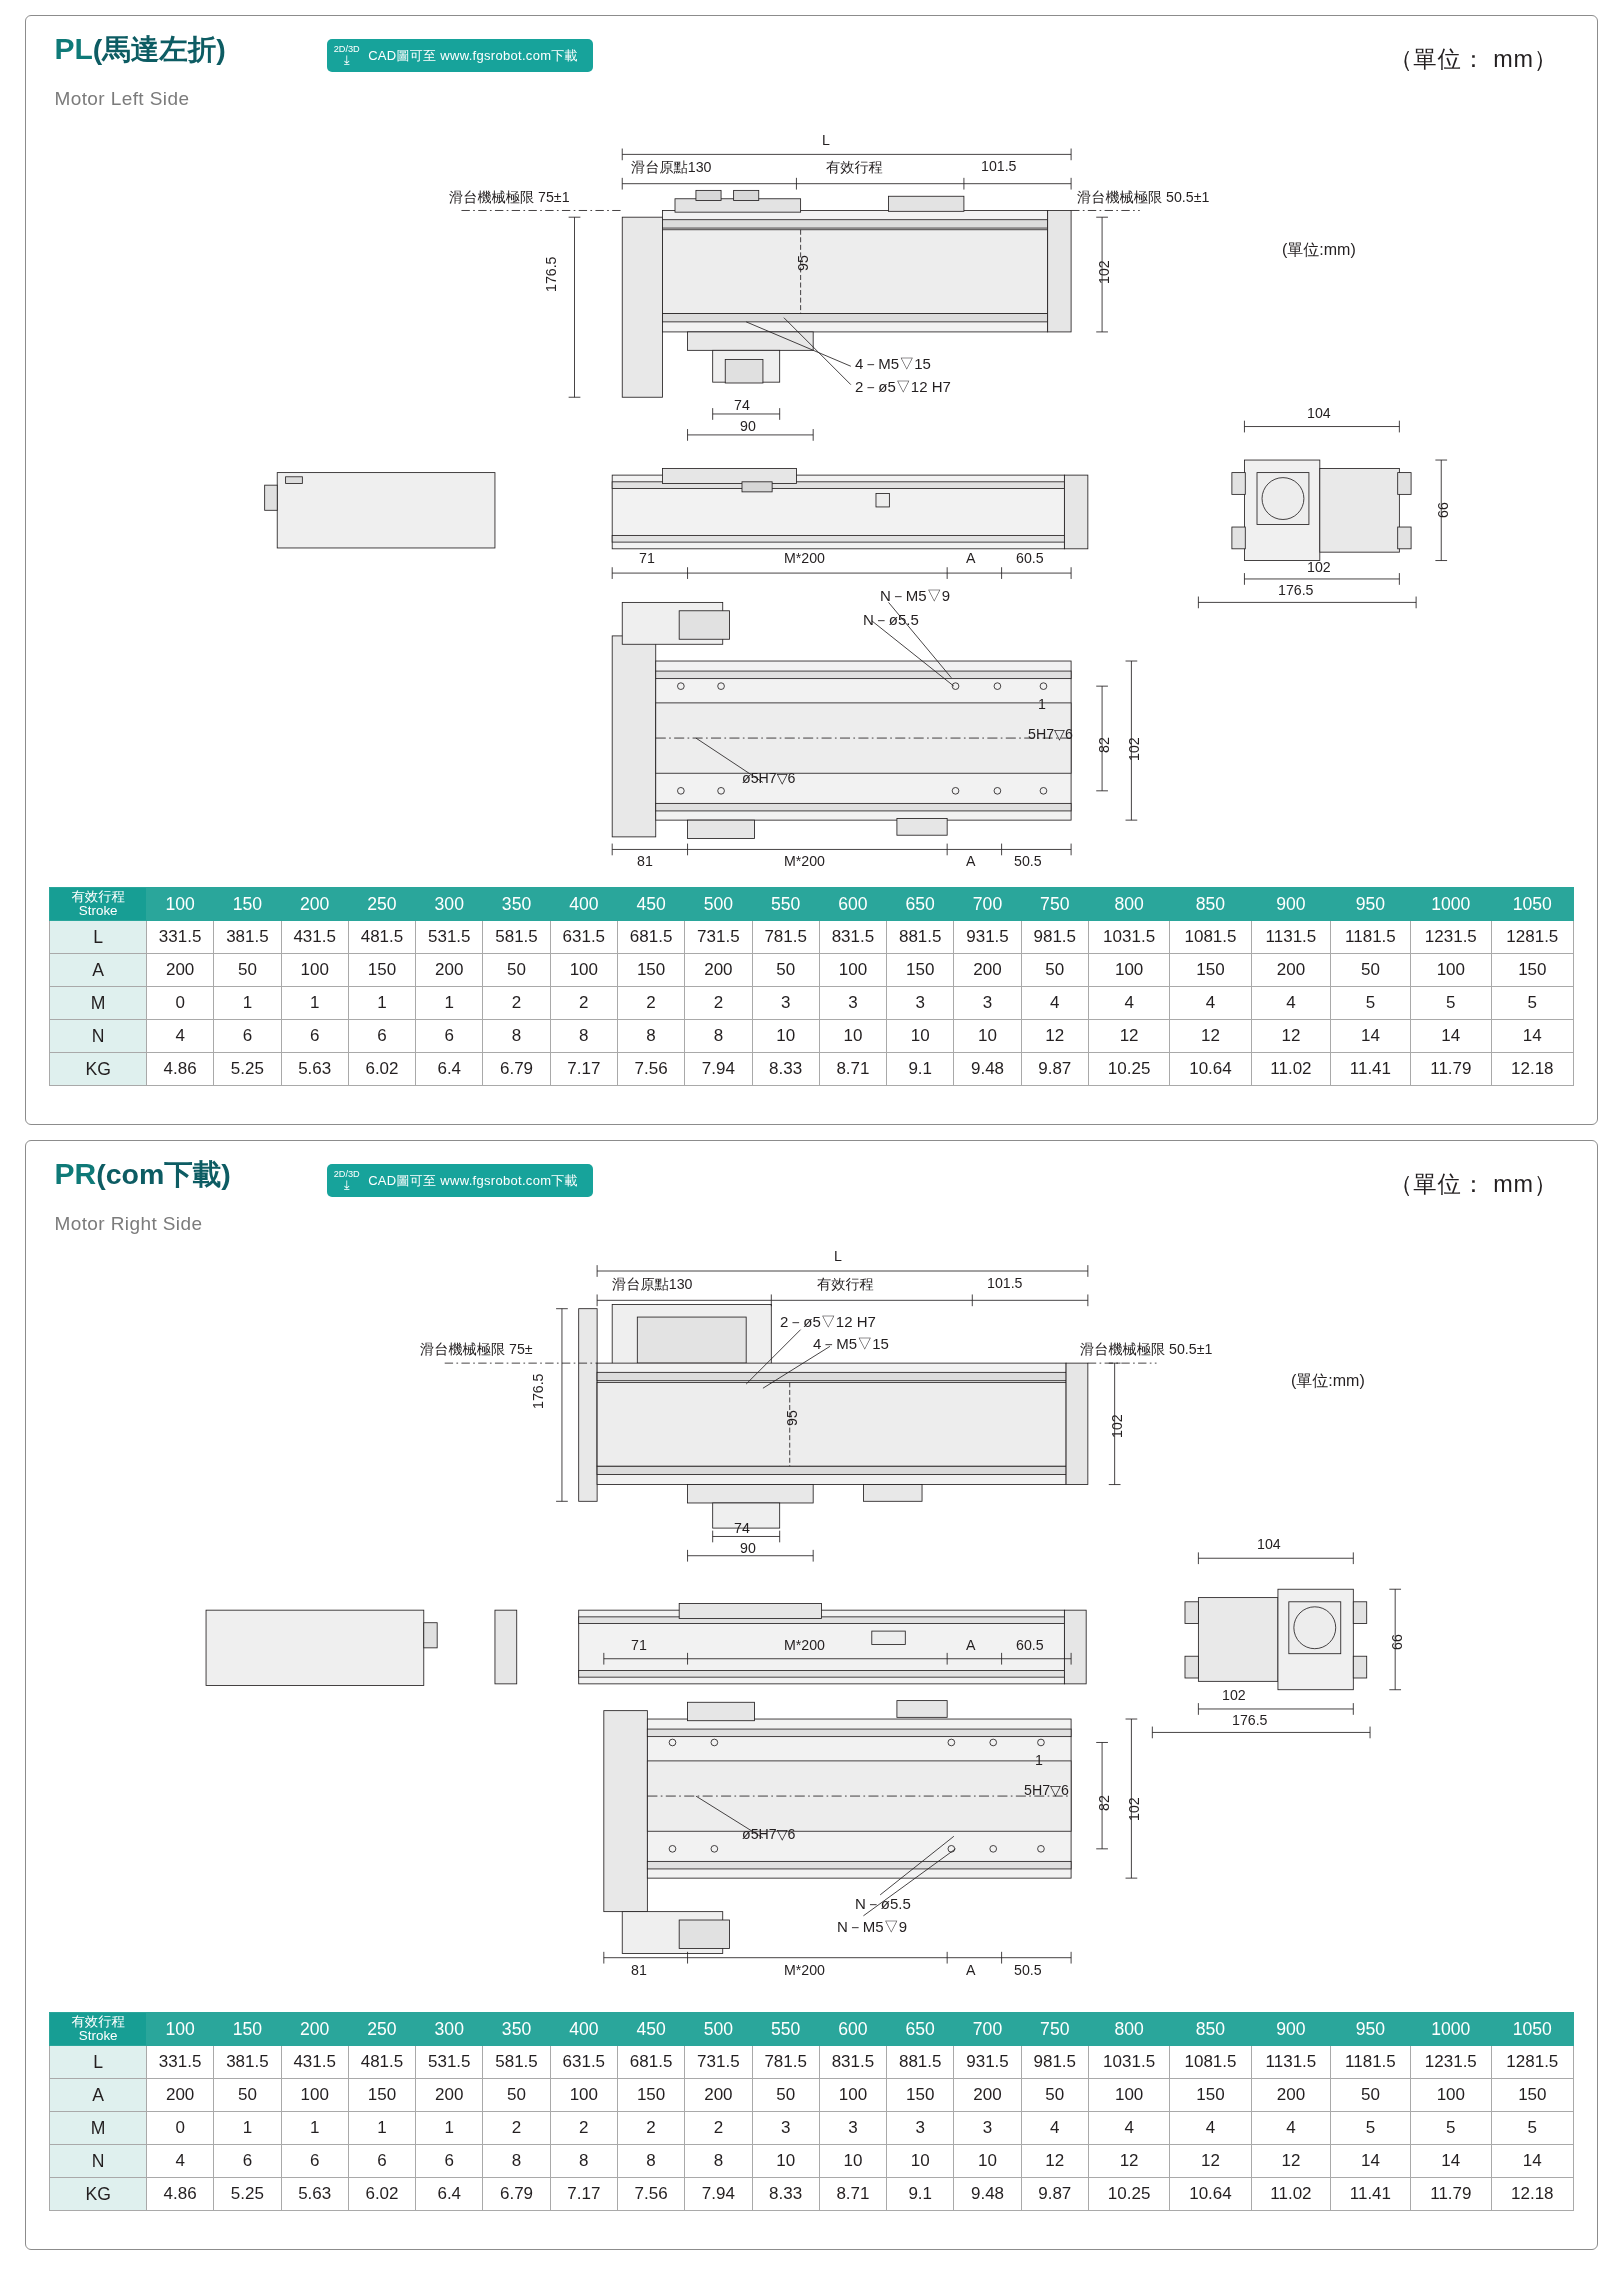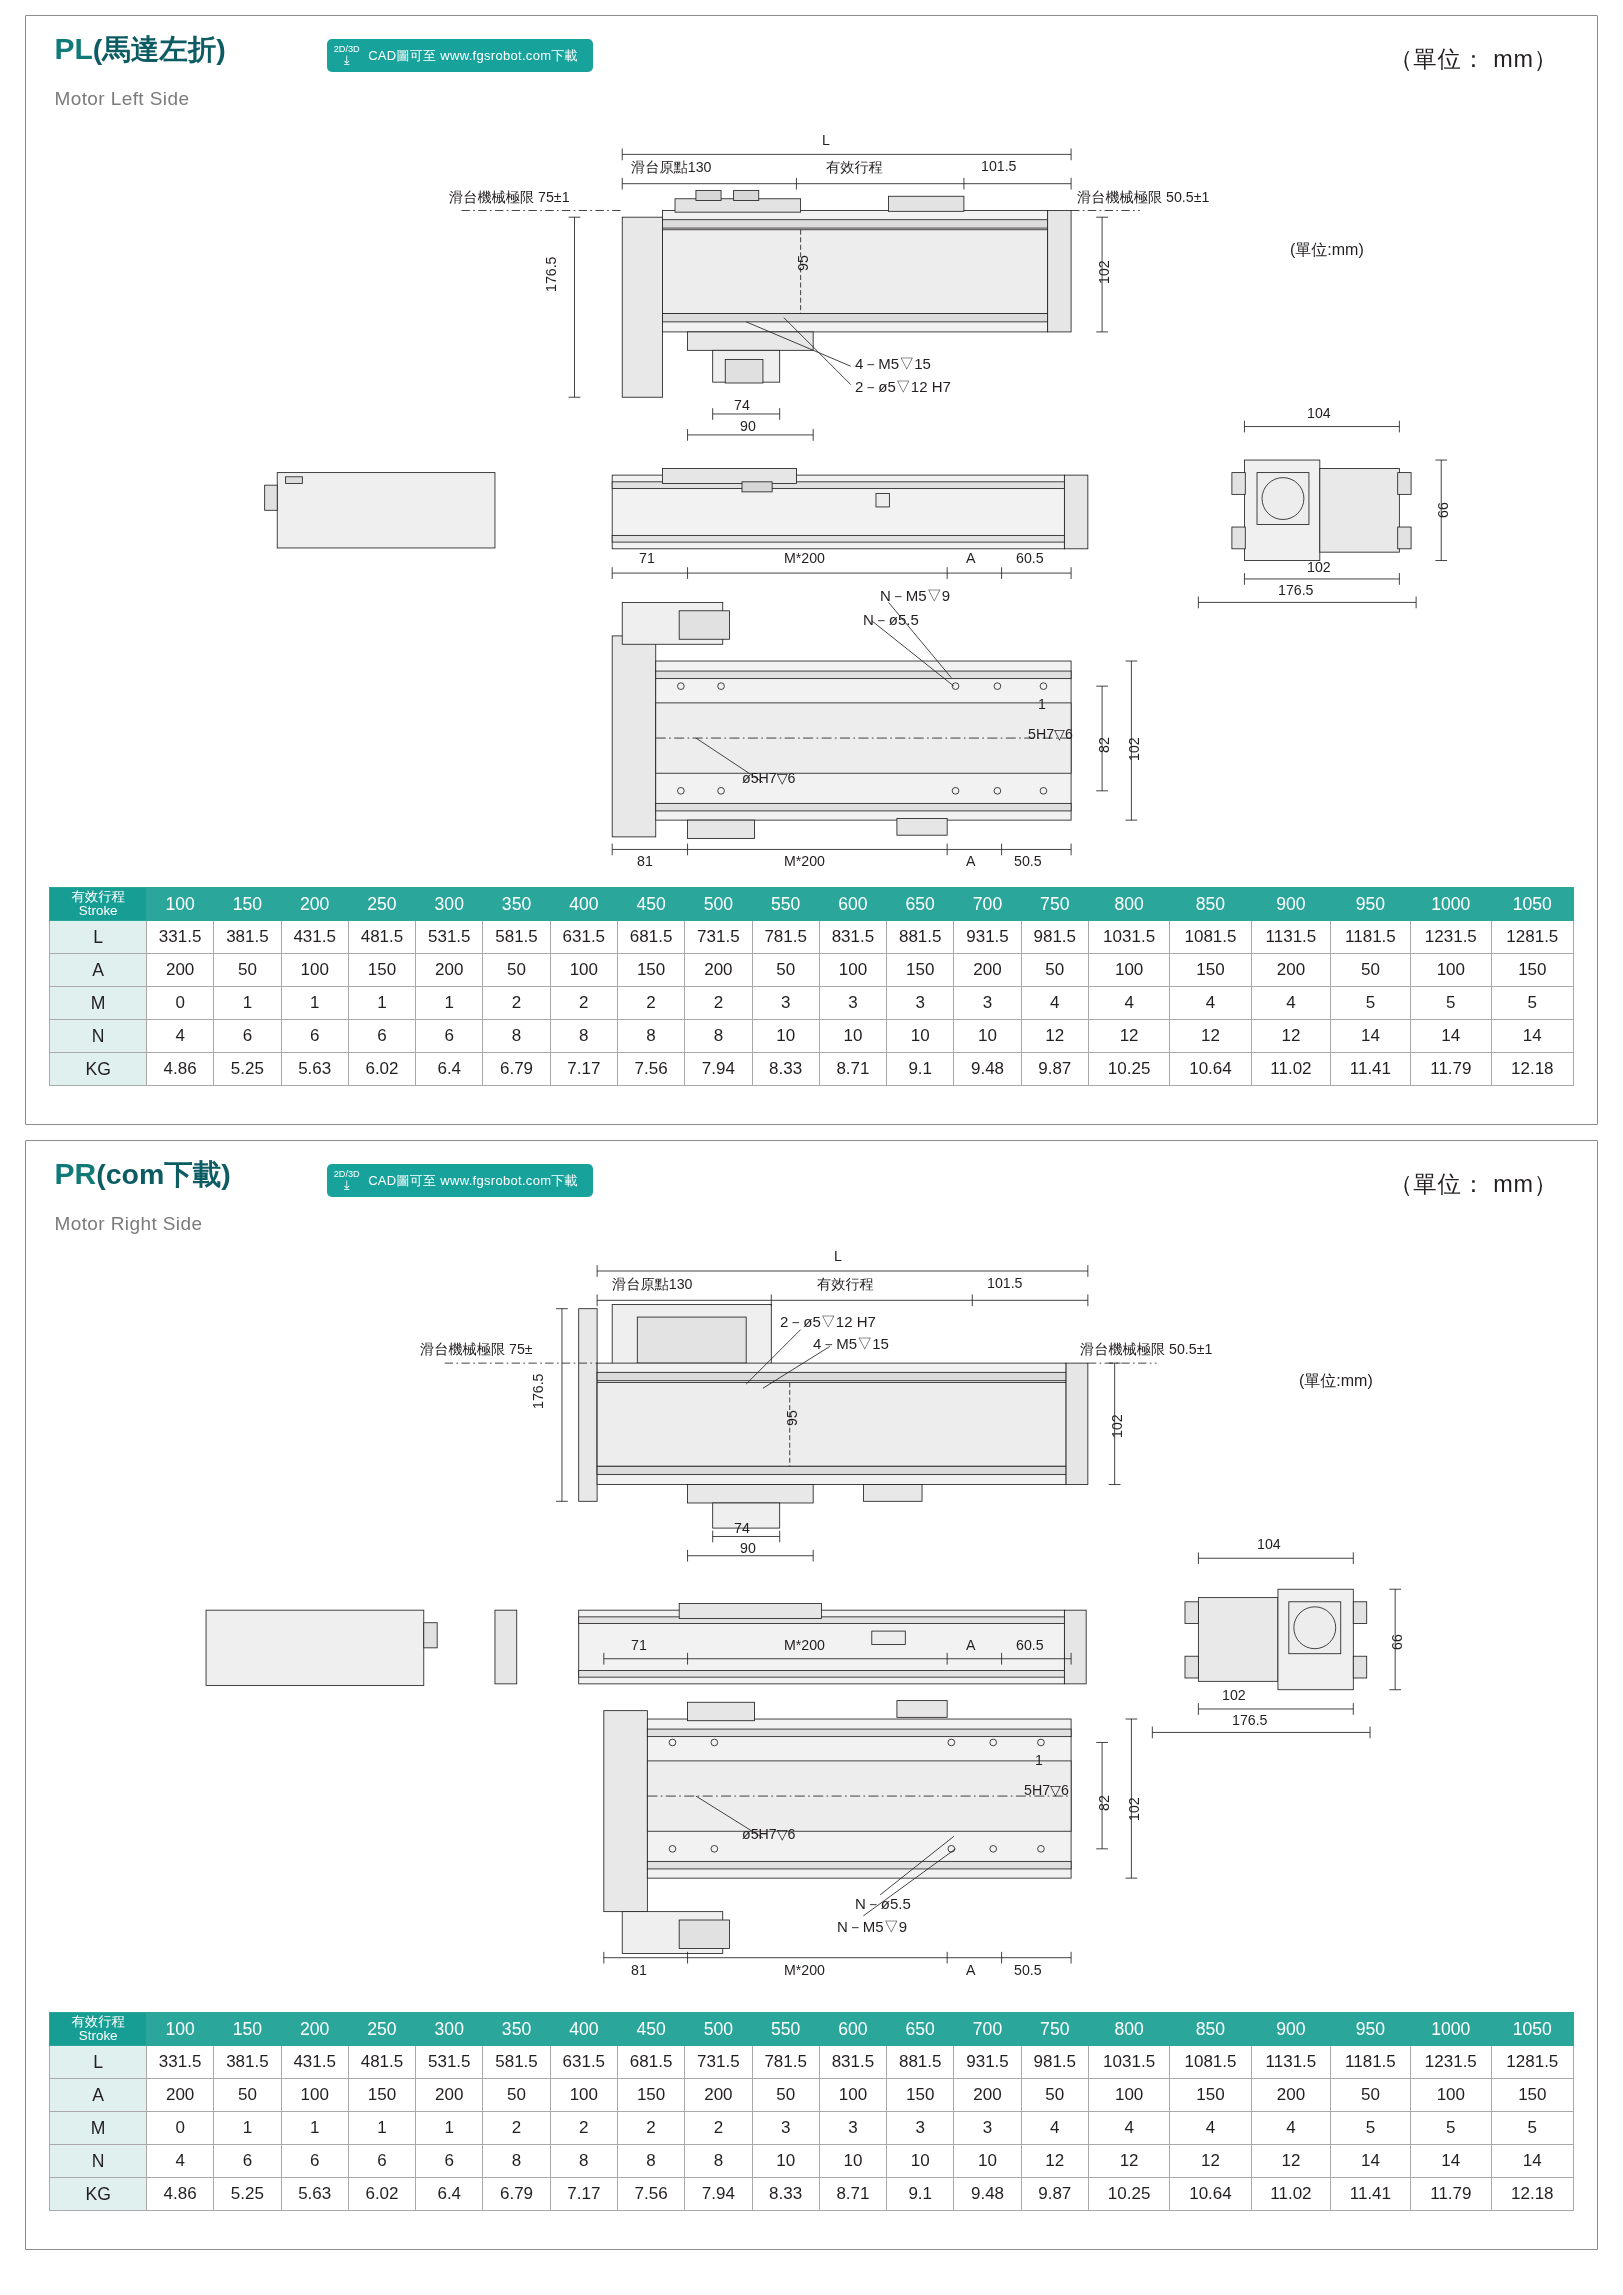--- a/index.html
+++ b/index.html
@@ -1,31 +1,31 @@
 <!DOCTYPE html>
 <html style="font-size:13.4px"><head>
 <meta charset="utf-8">
 <style>
   html,body{margin:0;padding:0;background:#fff;}
   body{width:1623px;font-family:"Liberation Sans",sans-serif;color:#231f20;}
   .page{width:1623px;padding:0;box-sizing:border-box;}
-  .panel{position:relative;margin:15px 25px 0 25px;border:0.8px solid #8c8c8c;border-radius:1px;box-sizing:border-box;}
+  .panel{position:relative;margin:15px 25px 0 25px;border:0.8px solid #8c8c8c;border-radius:6px;box-sizing:border-box;}
   .panel.first{height:1110px;}
   .panel.second{height:1110px;}
   .hdr{position:relative;height:75px;}
   .title-block{position:absolute;left:28.5px;top:15px;}
   .title-cn{font-size:28.5px;font-weight:bold;color:#0d5c63;letter-spacing:0px;}
   .title-cn .code{color:#0f7a78;font-size:30px;}
   .title-en{font-size:19px;color:#7b7b7b;margin-top:19px;letter-spacing:0.4px;}
   .cadbtn{position:absolute;left:301px;top:23.4px;display:flex;align-items:center;height:33px;background:#17a39b;border-radius:5px;padding:0 15px 0 6.7px;color:#fff;}
   .cadbtn .dl{display:flex;flex-direction:column;align-items:center;justify-content:center;font-size:9.2px;line-height:1.05;margin-right:8.4px;}
   .cadbtn .dl .arrow{font-size:12.6px;line-height:1;}
   .cadbtn .txt{font-size:13px;letter-spacing:0.3px;}
   .unit-top{position:absolute;right:39px;top:27px;font-size:23.4px;color:#231f20;letter-spacing:0.8px;}
-  .unit-small{position:absolute;font-size:16px;color:#231f20;margin-left:8px;}
+  .unit-small{position:absolute;font-size:16px;color:#231f20;}
   .draw{position:absolute;left:0;top:0;width:100%;height:100%;pointer-events:none;}
   .tbl-wrap{position:absolute;left:23.4px;right:23.4px;}
   table.spec{border-collapse:collapse;width:100%;font-size:16px;}
   table.spec td,table.spec th{border:0.8px solid #a9a9a9;text-align:center;height:32px;padding:0 0.8px;font-weight:normal;}
   table.spec thead th{background:#2aa69b;color:#fff;font-size:17.6px;border:0.8px solid #2aa69b;}
   table.spec thead th.first{background:#179e94;font-size:13.4px;line-height:1.05;width:94px;}
   table.spec tbody td.rowhdr{background:#dff0ee;font-size:17.6px;width:94px;}
   table.spec tbody td{background:#fff;font-size:17px;}
   .sm{font-size:14.2px;}
   .lbl{position:absolute;font-size:14.2px;color:#231f20;white-space:nowrap;}

